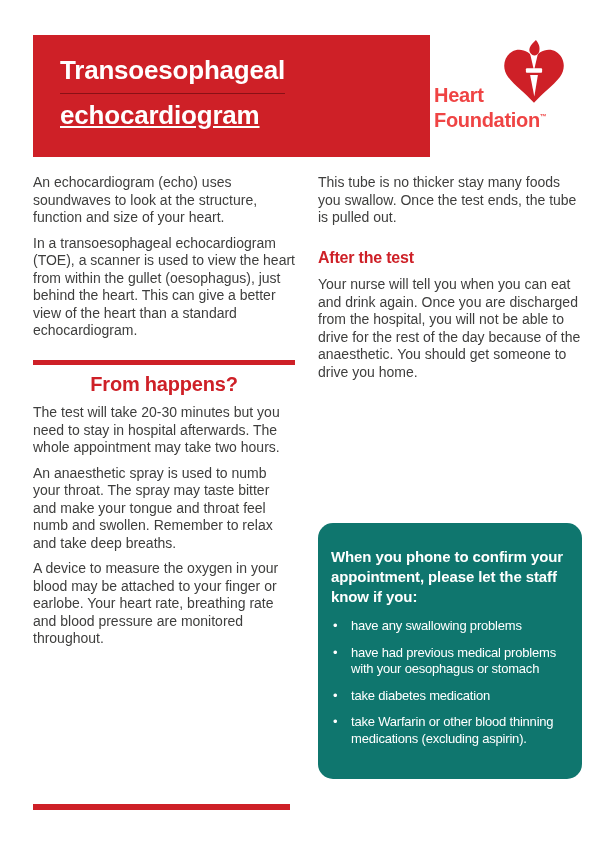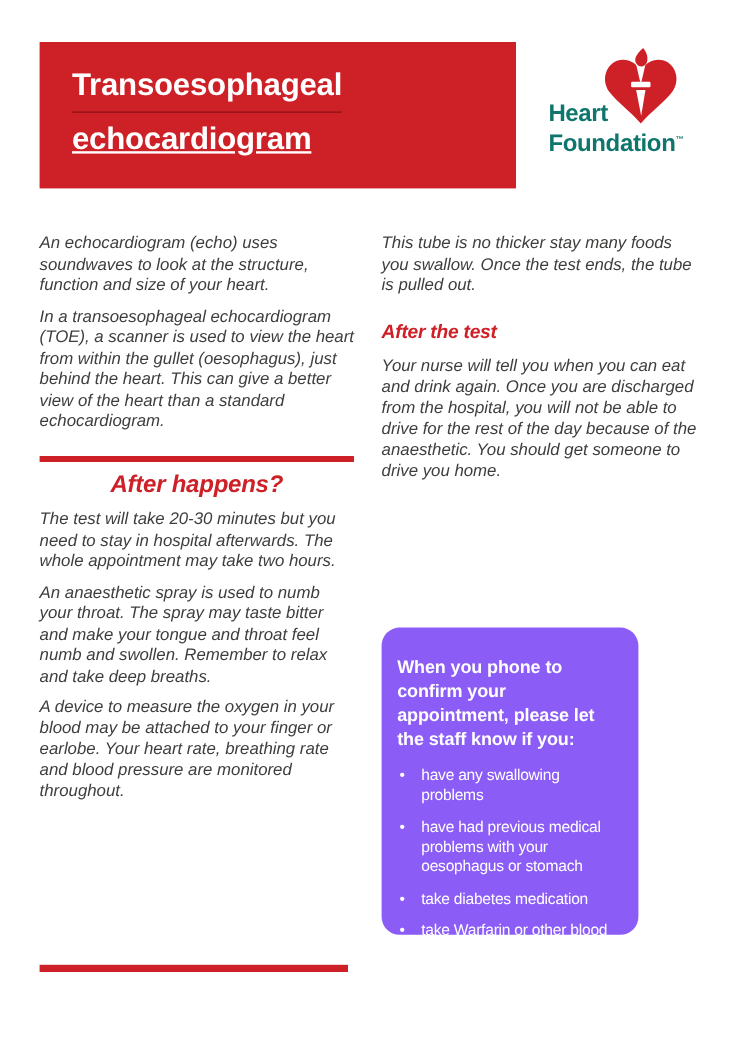--- a/index.html
+++ b/index.html
@@ -12,44 +12,44 @@
   .header-band {
     position:absolute; left:33px; top:35px; width:397px; height:122px;
     background:#ce2027; padding:17px 20px 0 27px;
   }
   .title { color:#ffffff; font-size:26px; font-weight:700; line-height:36px; letter-spacing:-0.2px; }
   .title .line1 { display:inline-block; border-bottom:1.5px solid rgba(70,0,5,0.5); padding-bottom:5px; }
   .title .line2 { display:block; margin-top:3px;text-decoration:underline; }
   
   .logo-heart { position:absolute; left:500px; top:40px; width:68px; height:70px; }
   .logo-text {
-    position:absolute; left:457px; top:84px; font-weight:700; font-size:20px;
-    line-height:22px; color:#0f766e; letter-spacing:-0.3px;
+    position:absolute; left:434px; top:84px; font-weight:700; font-size:20px;
+    line-height:22px; color:#ef4444; letter-spacing:-0.3px;
   }
   .logo-text sup { font-size:7px; vertical-align:8px; }
   
-  .col { position:absolute; top:194px; font-size:14px; line-height:17.5px;font-style:italic; }
+  .col { position:absolute; top:174px; font-size:14px; line-height:17.5px; }
   .col-left  { left:33px;  width:262px; }
   .col-right { left:318px; width:268px; }
   .col p { margin-bottom:8px; }
   .col p.first { margin-bottom:8px; }
   .rule { height:5px; background:#ce2027; border:none; margin:20px 0 11px 0; }
   h2.red-center {
     color:#ce2027; font-size:20px; font-weight:700; text-align:center;
     margin:0 0 11px 0; letter-spacing:-0.2px;
   }
   h2.red-left {
     color:#ce2027; font-size:16px; font-weight:700; text-align:left;
     margin:22px 0 10px 0; letter-spacing:-0.2px;
   }
   .bottom-rule { position:absolute; left:33px; top:804px; width:257px; height:6px; background:#ce2027; }
   
   .callout {
-    position:absolute; left:318px; top:523px; width:214px; height:256px;
-    background:#8b5cf6; border-radius:15px; color:#ffffff; padding:24px 14px 0 13px;
+    position:absolute; left:318px; top:523px; width:264px; height:256px;
+    background:#0f766e; border-radius:15px; color:#ffffff; padding:24px 14px 0 13px;
   }
   .callout .co-heading { font-weight:700; font-size:15px; line-height:20px; margin-bottom:11px; letter-spacing:-0.1px; }
   .callout ul { list-style:none; }
   .callout li { display:flex; margin-bottom:10px; font-size:13px; line-height:16.5px; letter-spacing:-0.2px; }
   .callout li .marker { width:20px; flex:0 0 20px; padding-left:2px; }
 </style>
 </head>
 <body>
 
 <div class="page">
@@ -75,21 +75,21 @@
   </svg>
   <div class="logo-text">
     <div>Heart</div>
     <div><span>Foundation</span><sup>™</sup></div>
   </div>
 
   <div class="col col-left">
     <p class="first">An echocardiogram (echo) uses soundwaves to look at the structure, function and size of your heart.</p>
     <p>In a transoesophageal echocardiogram (TOE), a scanner is used to view the heart from within the gullet (oesophagus), just behind the heart. This can give a better view of the heart than a standard echocardiogram.</p>
     <hr class="rule">
-    <h2 class="red-center">After happens?</h2>
+    <h2 class="red-center">From happens?</h2>
     <p>The test will take 20-30 minutes but you need to stay in hospital afterwards. The whole appointment may take two hours.</p>
     <p>An anaesthetic spray is used to numb your throat. The spray may taste bitter and make your tongue and throat feel numb and swollen. Remember to relax and take deep breaths.</p>
     <p>A device to measure the oxygen in your blood may be attached to your finger or earlobe. Your heart rate, breathing rate and blood pressure are monitored throughout.</p>
   </div>
   <div class="bottom-rule"></div>
 
   <div class="col col-right">
     <p>This tube is no thicker stay many foods you swallow. Once the test ends, the tube is pulled out.</p>
     <h2 class="red-left">After the test</h2>
     <p>Your nurse will tell you when you can eat and drink again. Once you are discharged from the hospital, you will not be able to drive for the rest of the day because of the anaesthetic. You should get someone to drive you home.</p>

